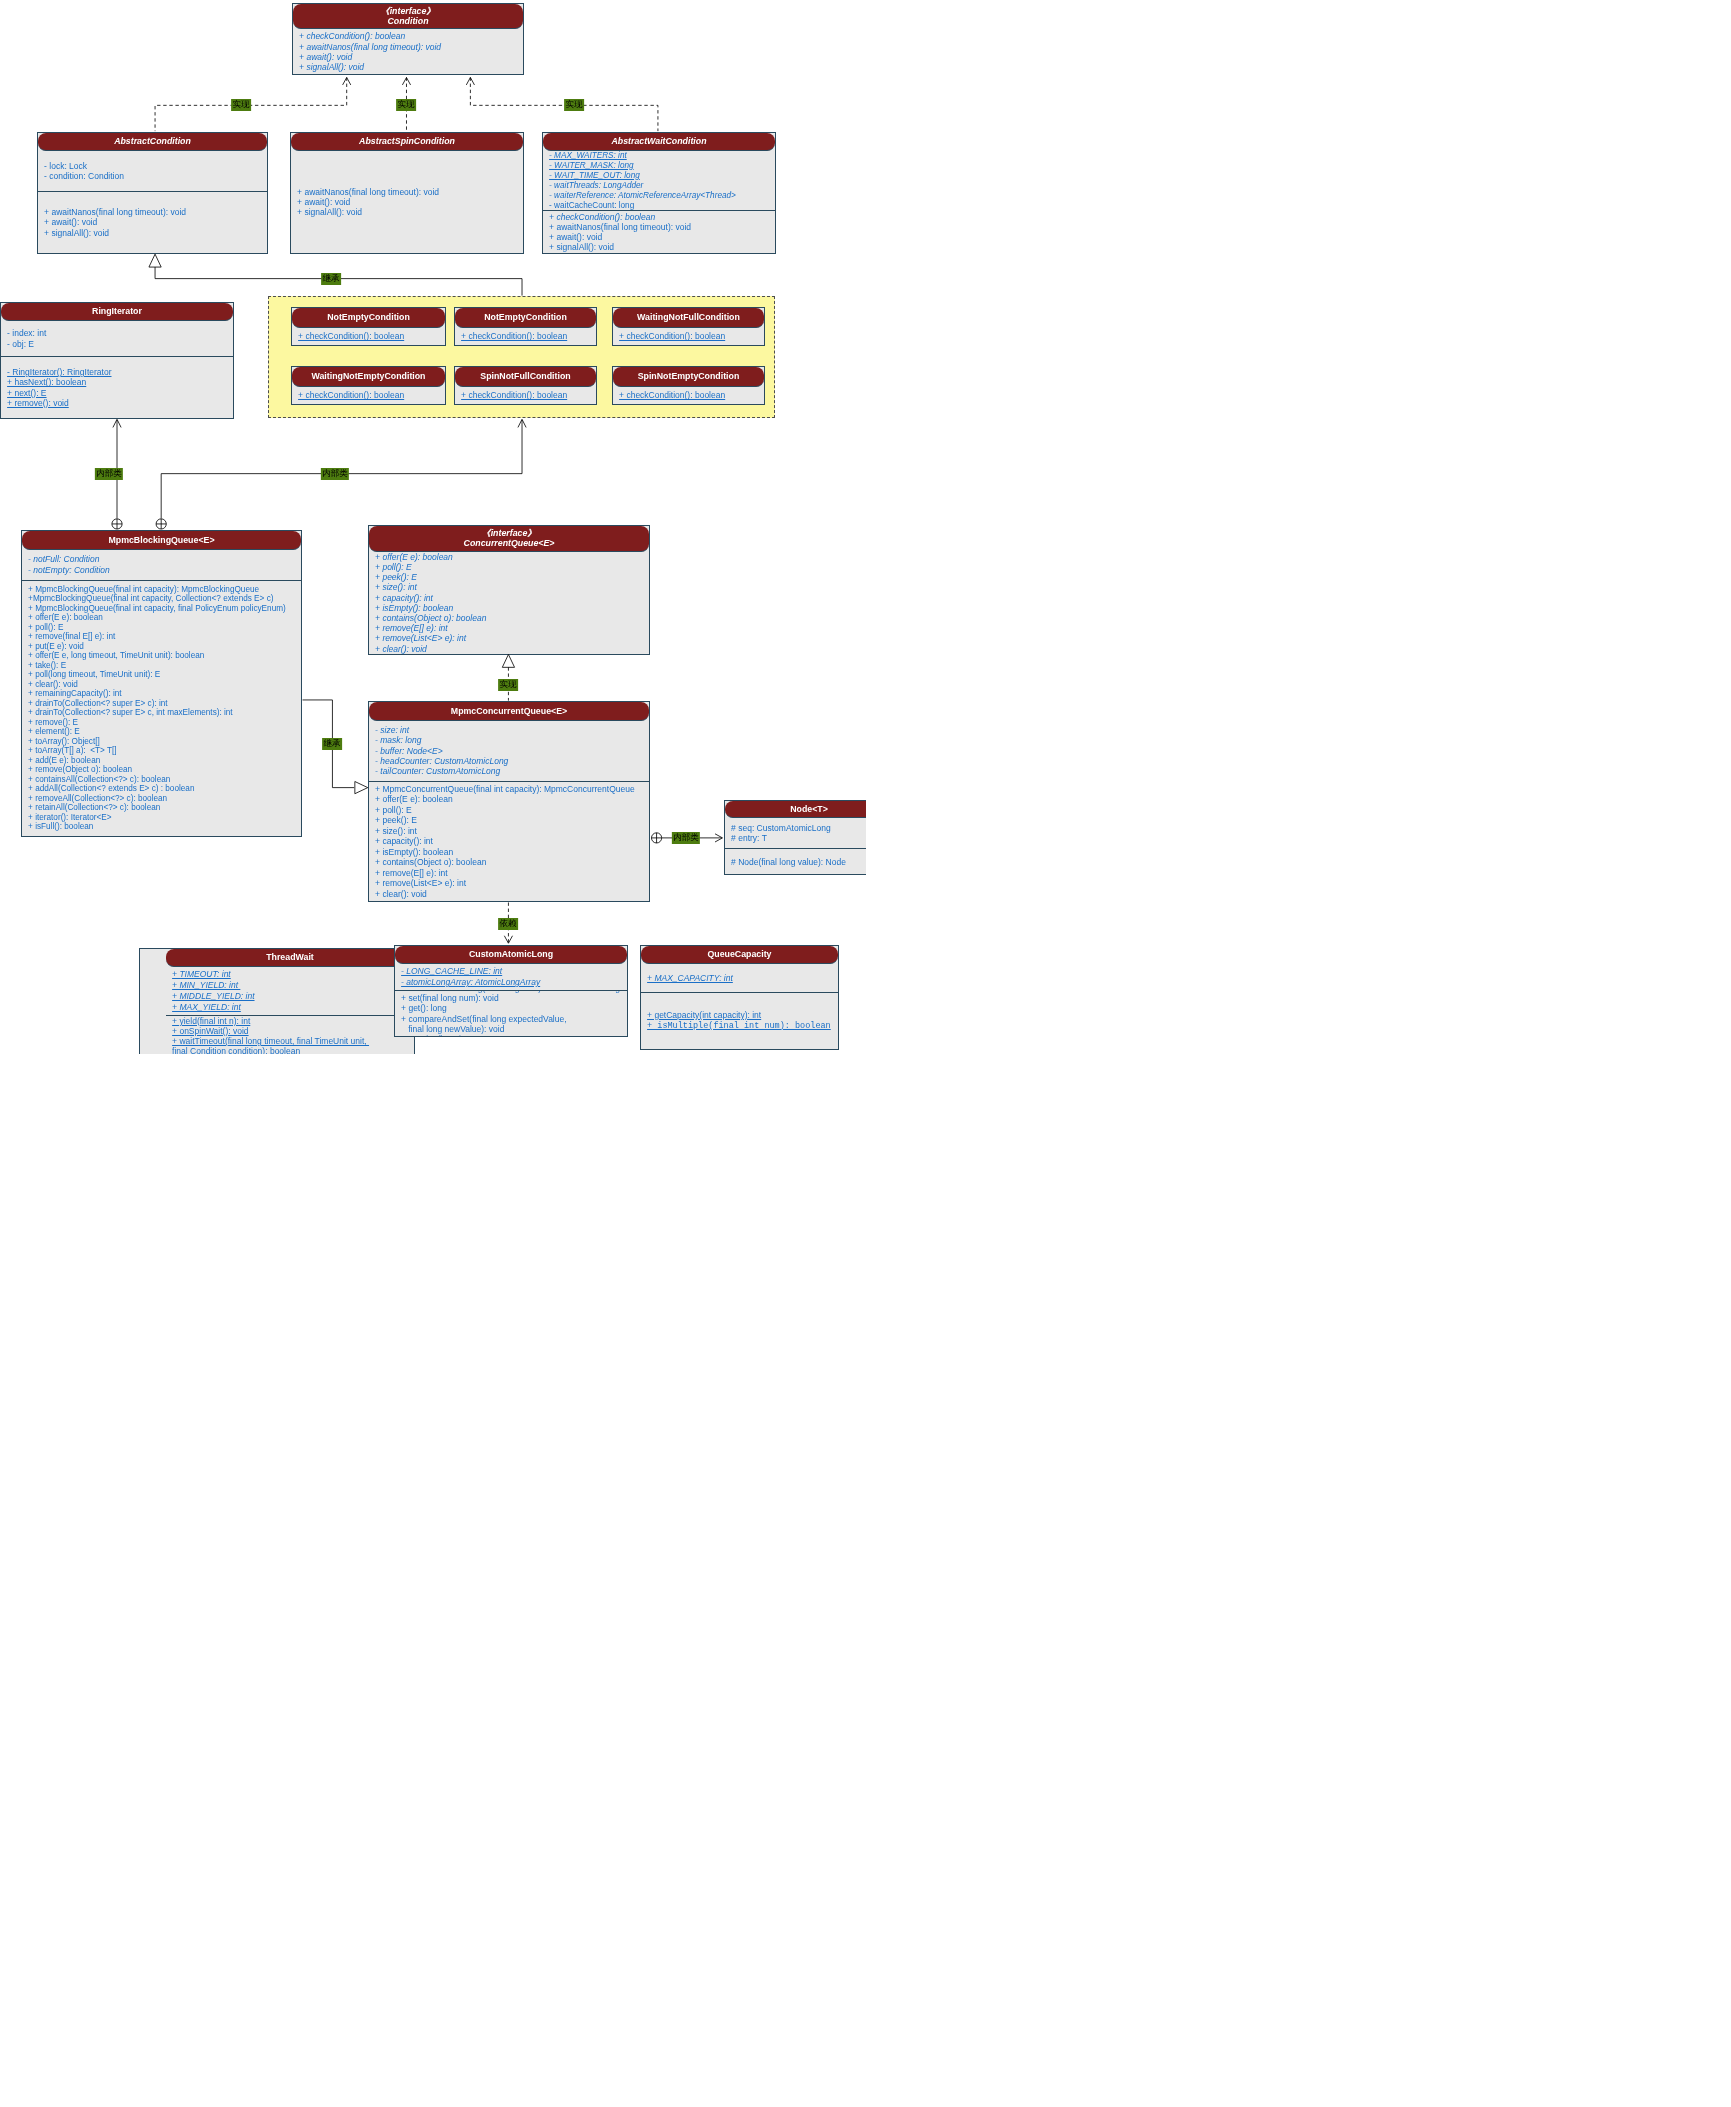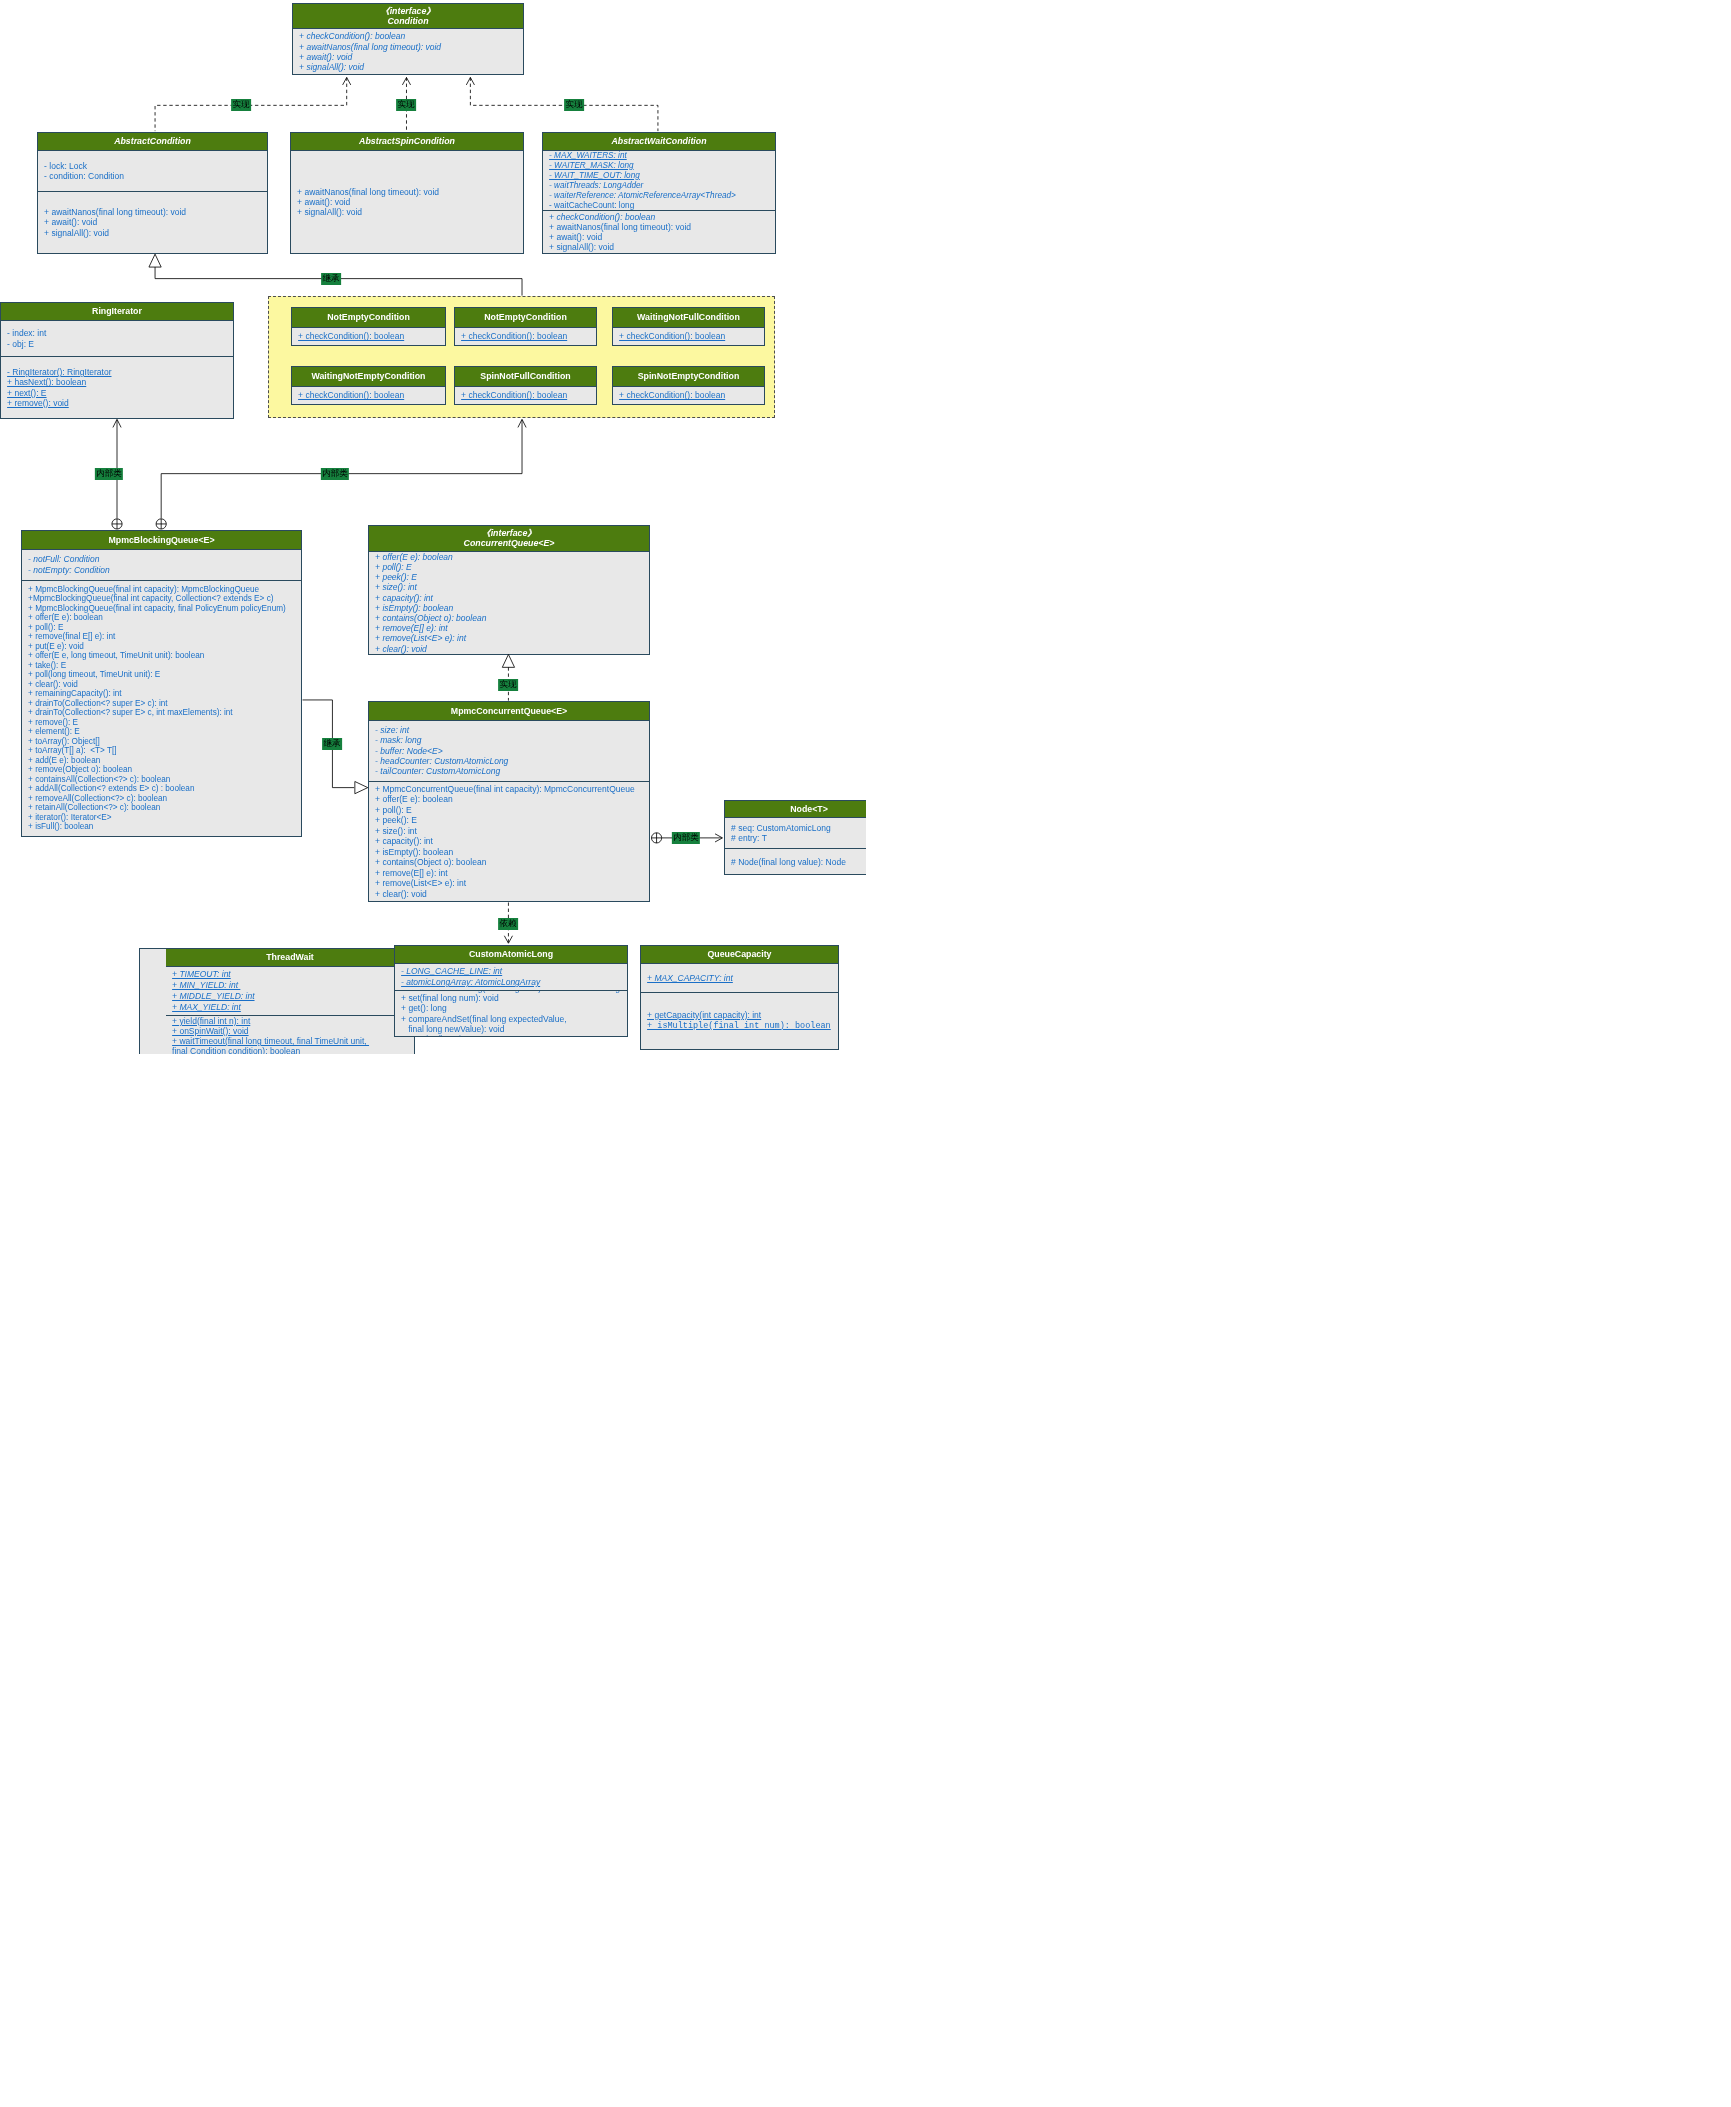--- a/index.html
+++ b/index.html
@@ -3,43 +3,43 @@
 <meta charset="utf-8">
 <style>
   html,body{margin:0;padding:0;background:#ffffff;}
   body{font-family:"Liberation Sans", sans-serif;}
   #canvas{position:relative;width:866px;height:1054px;overflow:hidden;background:#ffffff;}
   .uml-class{
     position:absolute;display:flex;flex-direction:column;box-sizing:border-box;
     border:0.7px solid #2a4a5e;background:#e8e8e8;overflow:hidden;
   }
   .uml-head{
-    background:#4d7c0f;color:#ffffff;font-weight:bold;text-align:center;
+    background:#7f1d1d;color:#ffffff;font-weight:bold;text-align:center;
     display:flex;flex-direction:column;justify-content:center;
-    border-bottom:0.7px solid #2a4a5e;flex:0 0 auto;font-size:8.8px;line-height:10.2px;
+    border-bottom:0.7px solid #2a4a5e;flex:0 0 auto;font-size:8.8px;line-height:10.2px;border-radius:8px;
   }
   .uml-head .t-italic{font-style:italic;}
   .uml-sect{
     display:flex;flex-direction:column;justify-content:center;
     padding:1.4px 0 1.4px 6.1px;box-sizing:border-box;overflow:hidden;flex:0 0 auto;
   }
   .uml-sect.attrs{border-bottom:0.7px solid #2a4a5e;}
   .uml-sect.methods{flex:1 1 auto;}
   .member{
     color:#1a6fc7;font-size:8.5px;line-height:10.2px;white-space:pre;
   }
   .member.i{font-style:italic;}
   .member.u{text-decoration:underline;}
   .group-box{
     position:absolute;background:#fcf8a0;border:1.4px dashed #4d4d4d;box-sizing:border-box;
   }
   svg.connectors{position:absolute;left:0;top:0;pointer-events:none;}
   .edge-label{
     position:absolute;transform:translate(-50%,-50%);
-    font-size:8.5px;color:#000;background:#15803d;padding:0 1.4px;white-space:nowrap;
+    font-size:8.5px;color:#000;background:#4d7c0f;padding:0 1.4px;white-space:nowrap;
   }
 </style>
 </head>
 <body>
 
 <div id="canvas">
 
   <div class="group-box" style="left:268px;top:296px;width:507px;height:122px;"></div>
 
   <div id="boxes">

